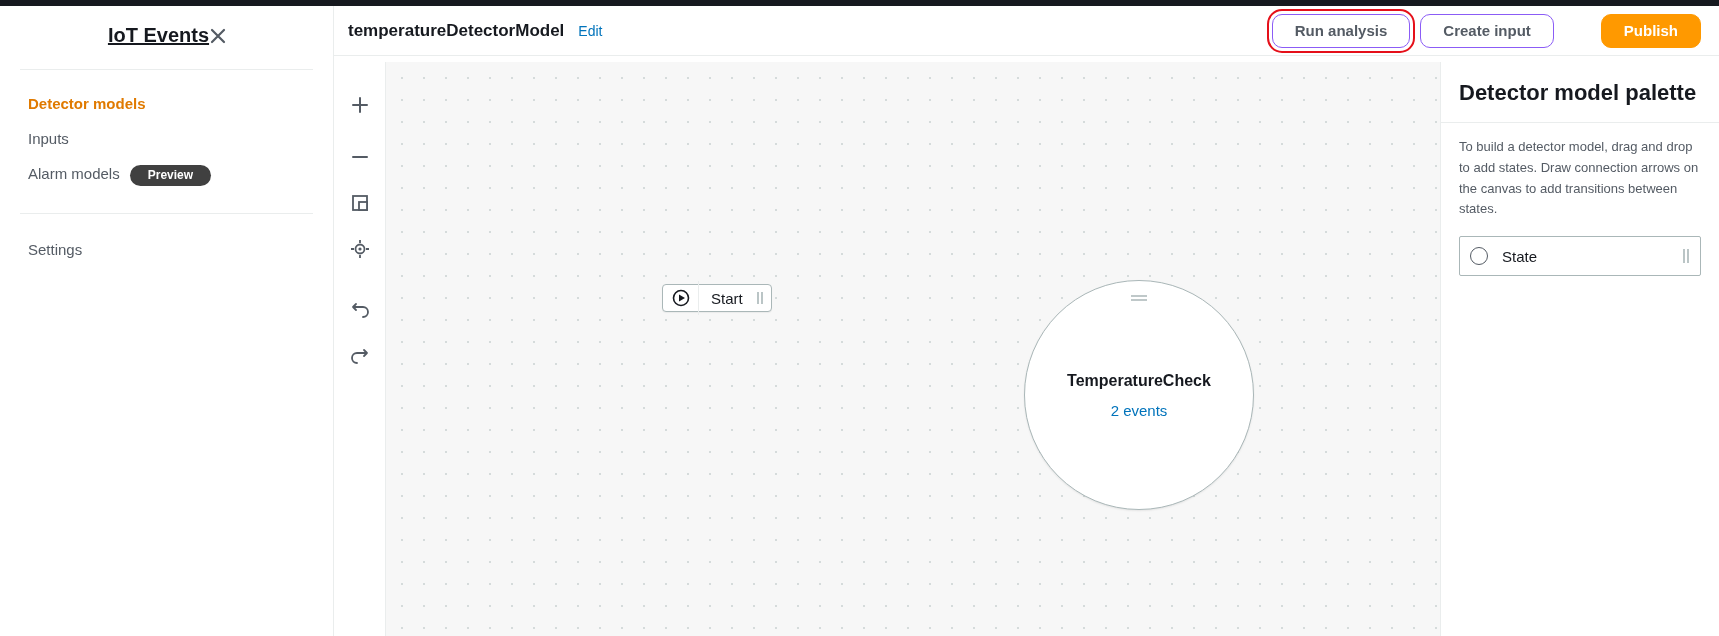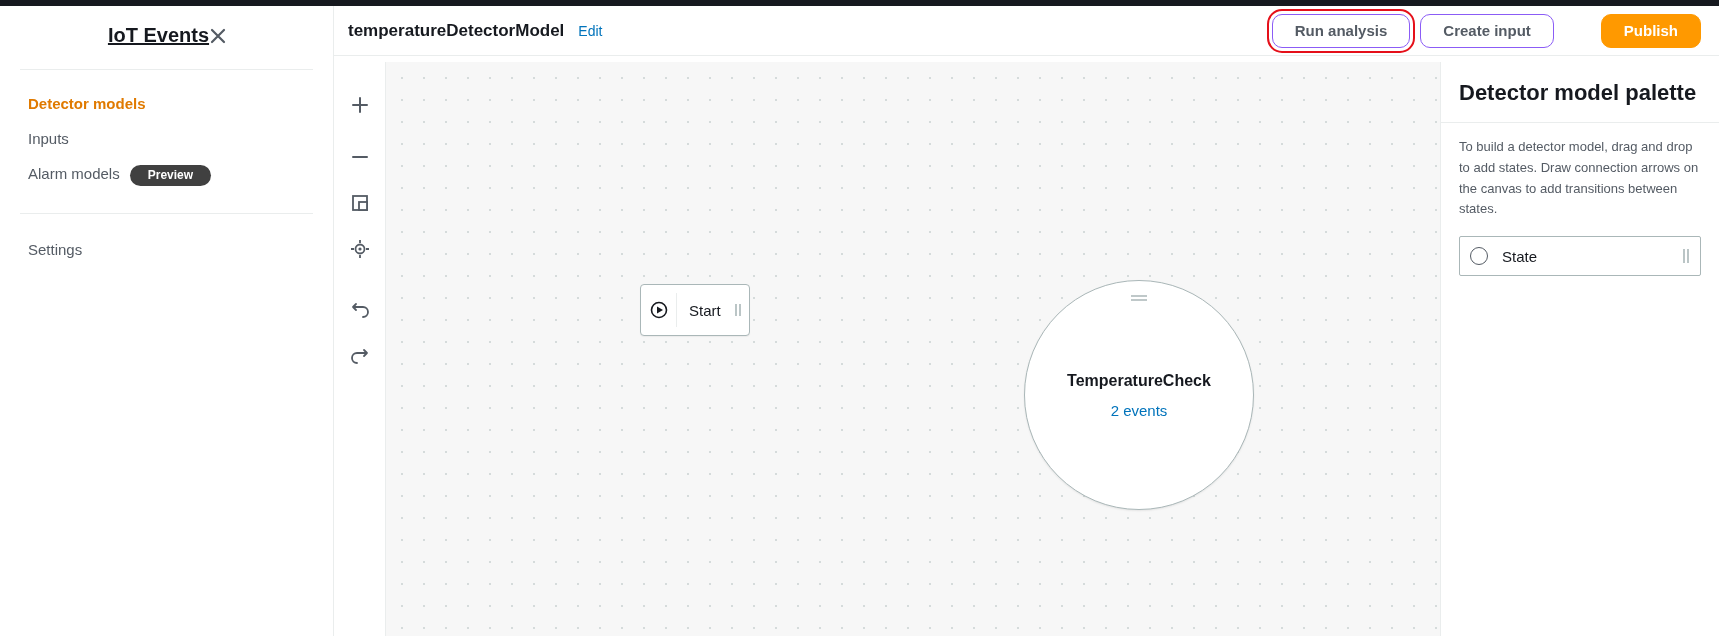--- a/index.html
+++ b/index.html
@@ -170,23 +170,23 @@
       background-color: #f7f7f7;
       background-image: radial-gradient(circle, #d5dbdb 1.3px, transparent 1.3px);
       background-size: 22px 22px;
       background-position: 5px 5px;
       overflow: hidden;
       border-right: 1px solid #eaeded;
     }
     
     .start-node {
       position: absolute;
-      left: 254px;
+      left: 276px;
       top: 222px;
-      height: 52px;
+      height: 28px;
       display: flex;
       align-items: center;
       background: #fff;
       border: 1px solid #aab7b8;
       border-radius: 4px;
       box-shadow: 0 1px 1px rgba(0,0,0,.05);
     }
     .start-icon-box {
       width: 36px;
       height: 34px;

